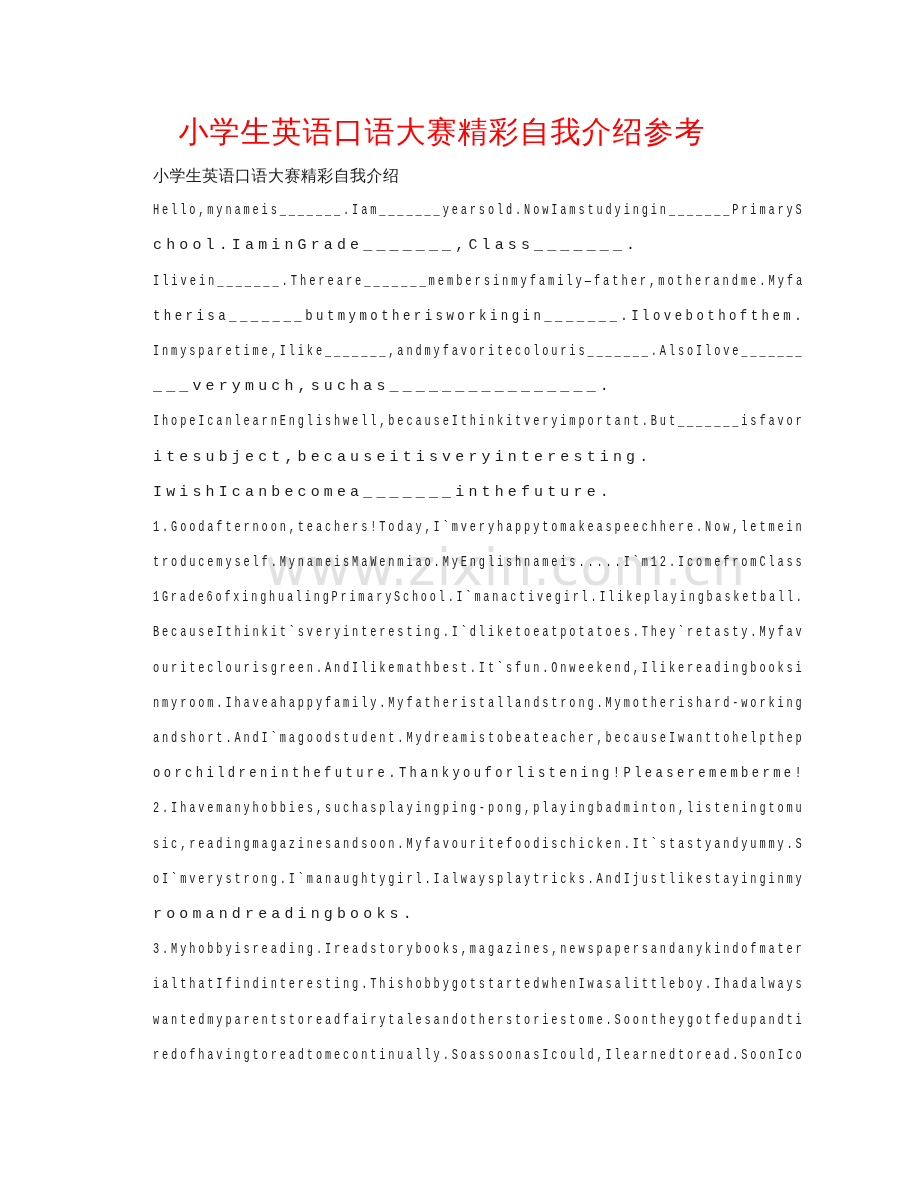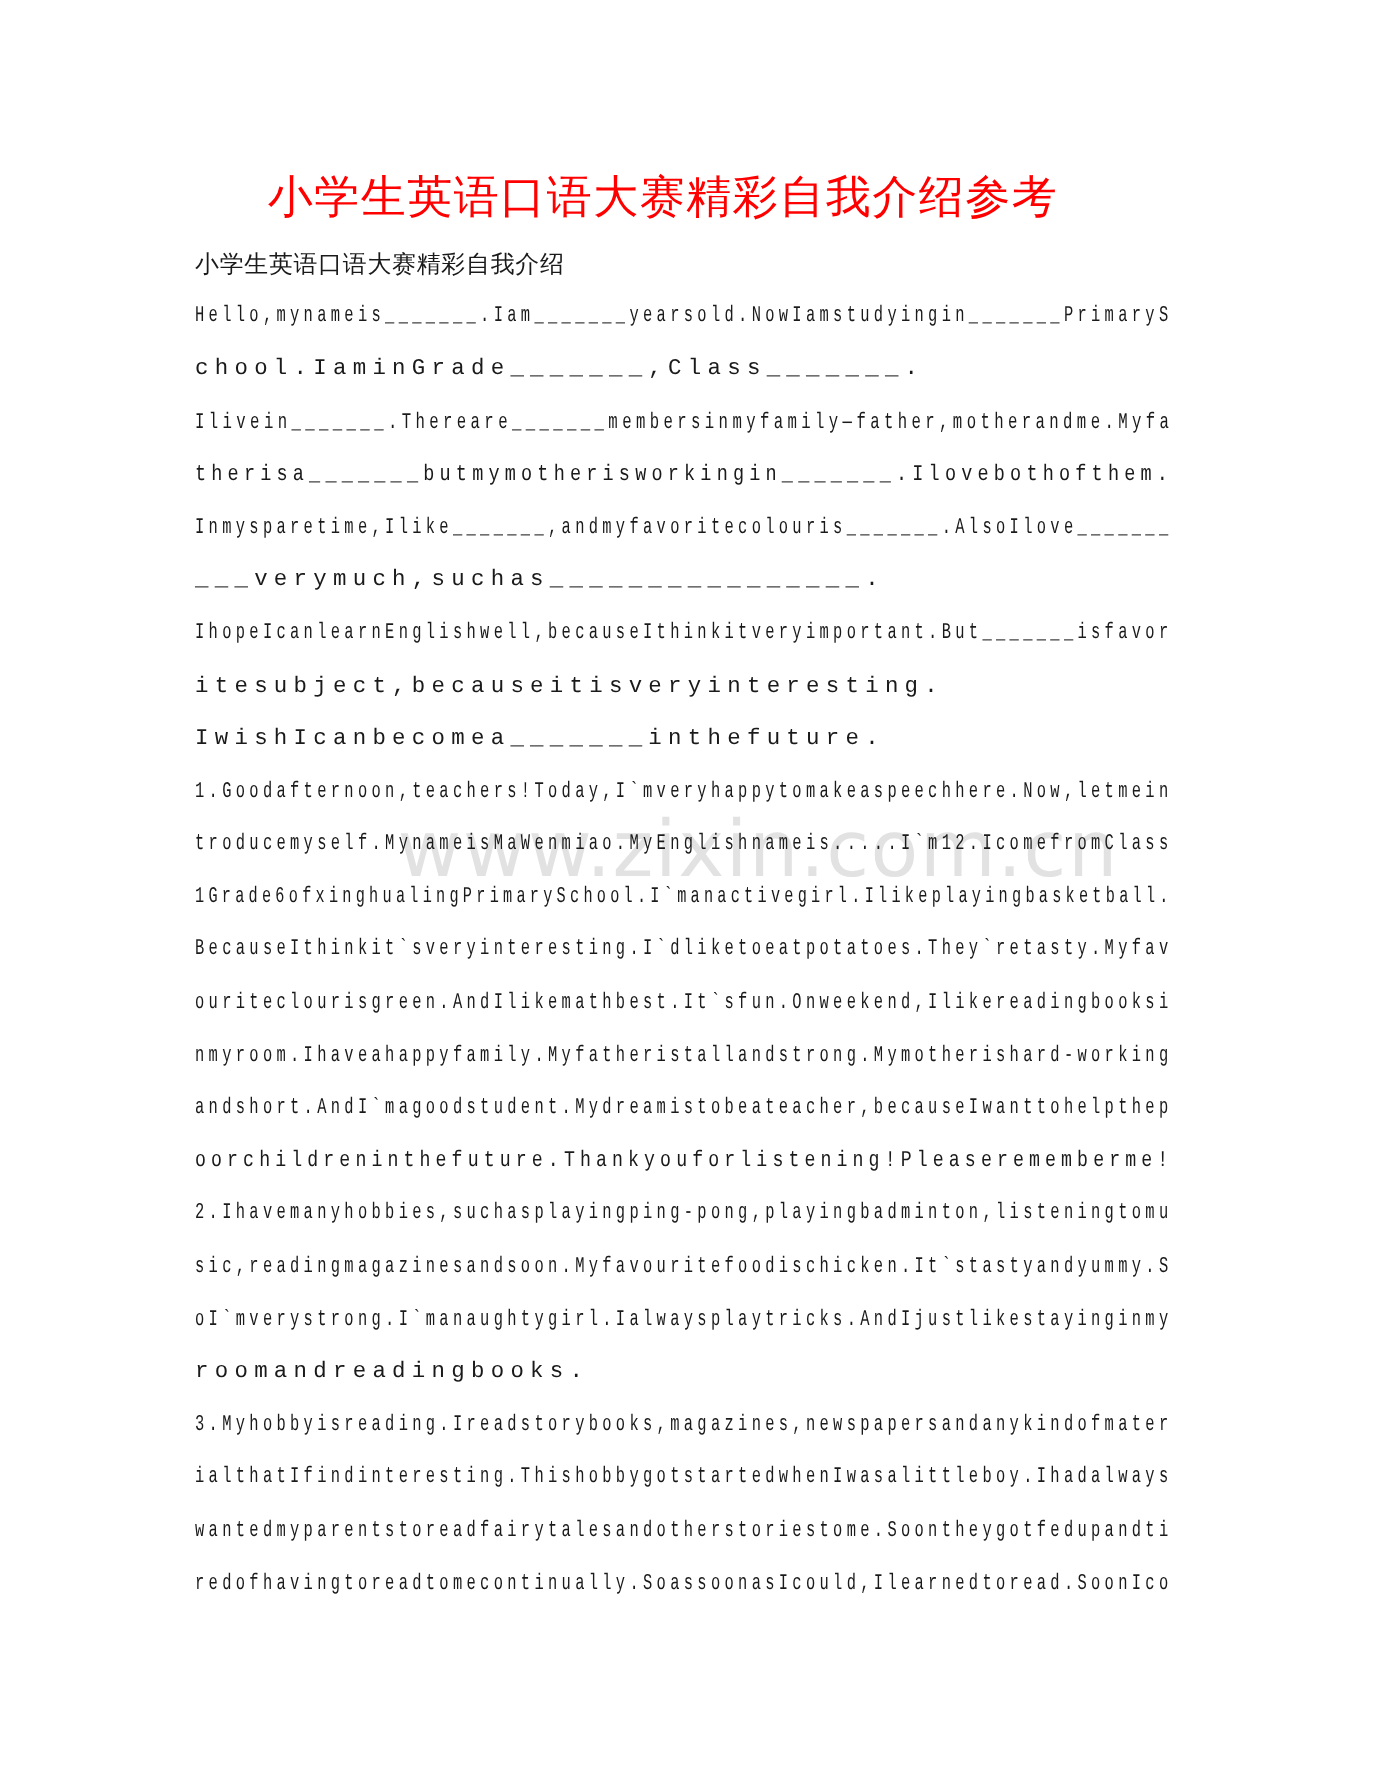--- a/index.html
+++ b/index.html
@@ -3,21 +3,21 @@
 <meta charset="utf-8">
 <style>
   html, body { margin: 0; padding: 0; background: #ffffff; }
   body { width: 920px; height: 1191px; position: relative; overflow: hidden; }
   .page { position: absolute; left: 0; top: 0; width: 920px; height: 1191px; background: #fff; }
   .title {
     position: absolute; left: 0; top: 110px; width: 884px; text-align: center;
     font-family: "DejaVu Serif", serif; font-size: 30px; color: #ff0000; letter-spacing: 1px;
     line-height: 44px; font-weight: normal;
   }
-  .body-text { position: absolute; left: 130px; top: 158px; width: 655px; }
+  .body-text { position: absolute; left: 153px; top: 158px; width: 655px; }
   .line {
     height: 35.2px; line-height: 35.2px; white-space: pre;
     font-family: "Liberation Mono", monospace; font-size: 15px; color: #1a1a1a;
     letter-spacing: 4.2px; transform-origin: left center;
   }
   .line.cjk { font-family: "DejaVu Sans", sans-serif; font-size: 16px; letter-spacing: 0.5px; }
   .watermark {
     position: absolute; left: 265px; top: 537px; width: 420px;
     font-family: "DejaVu Sans", sans-serif; font-size: 52px; color: rgba(190,190,190,0.45);
     letter-spacing: 1px; pointer-events: none; white-space: nowrap;

